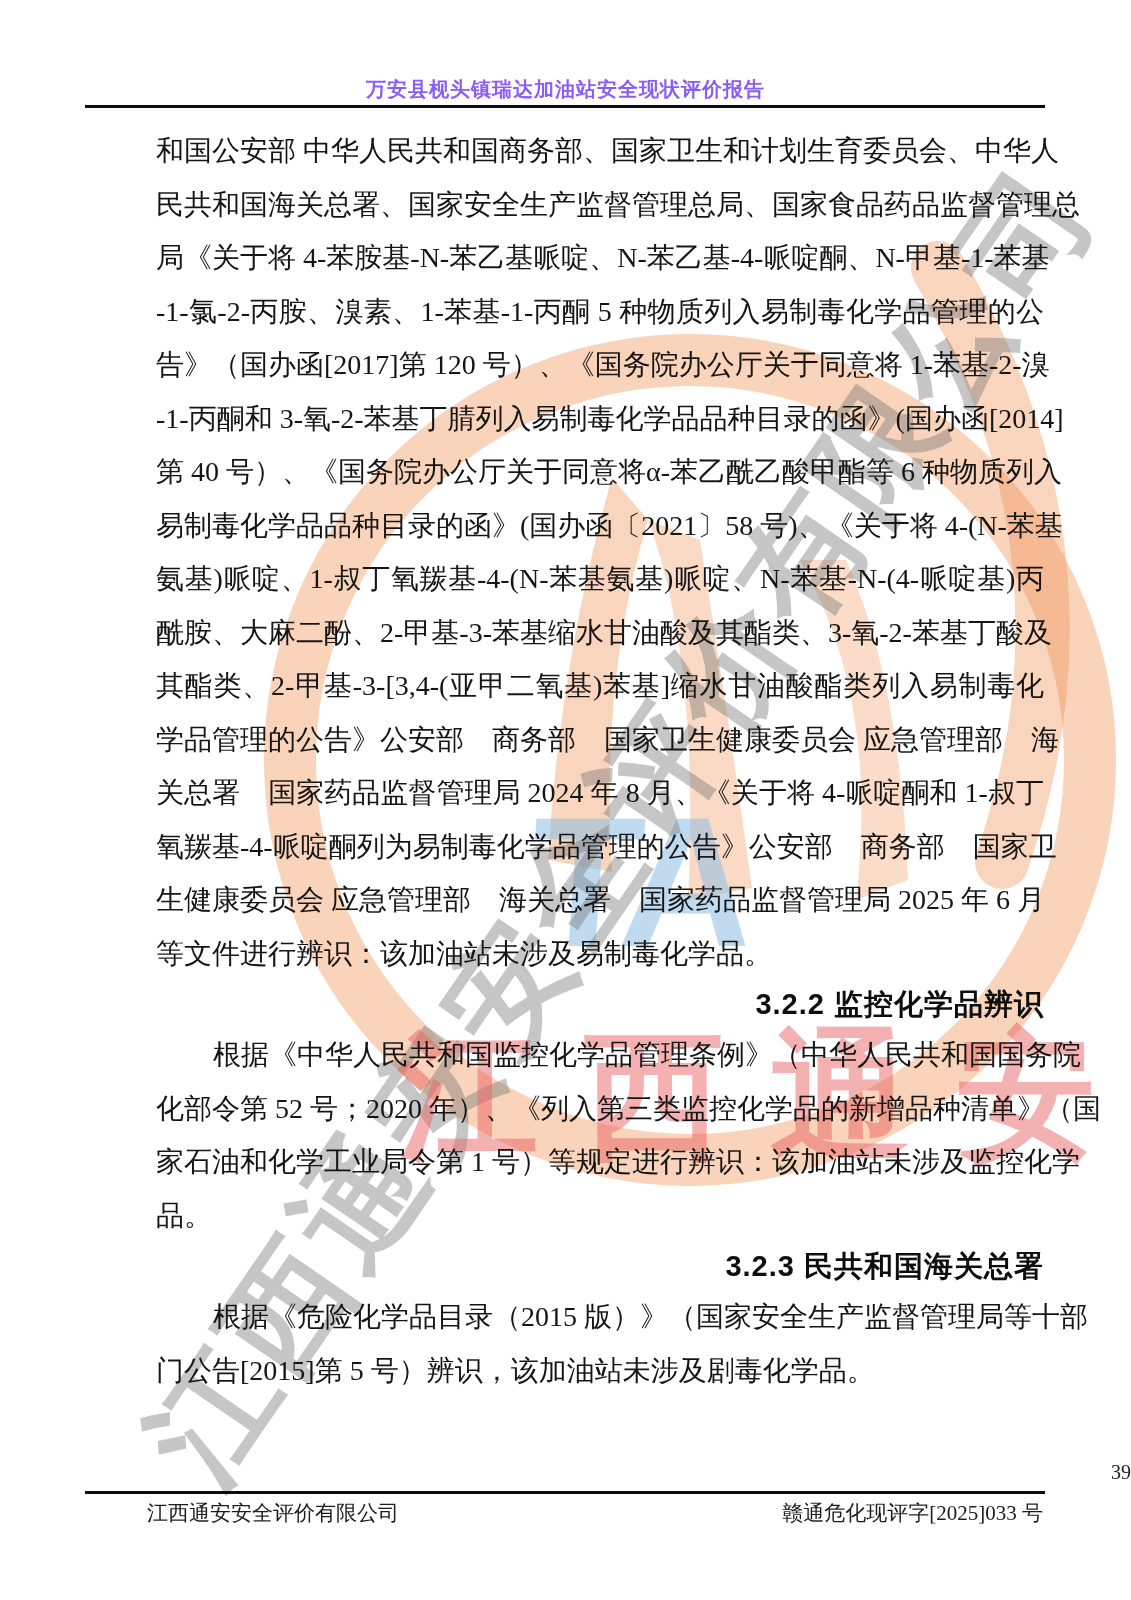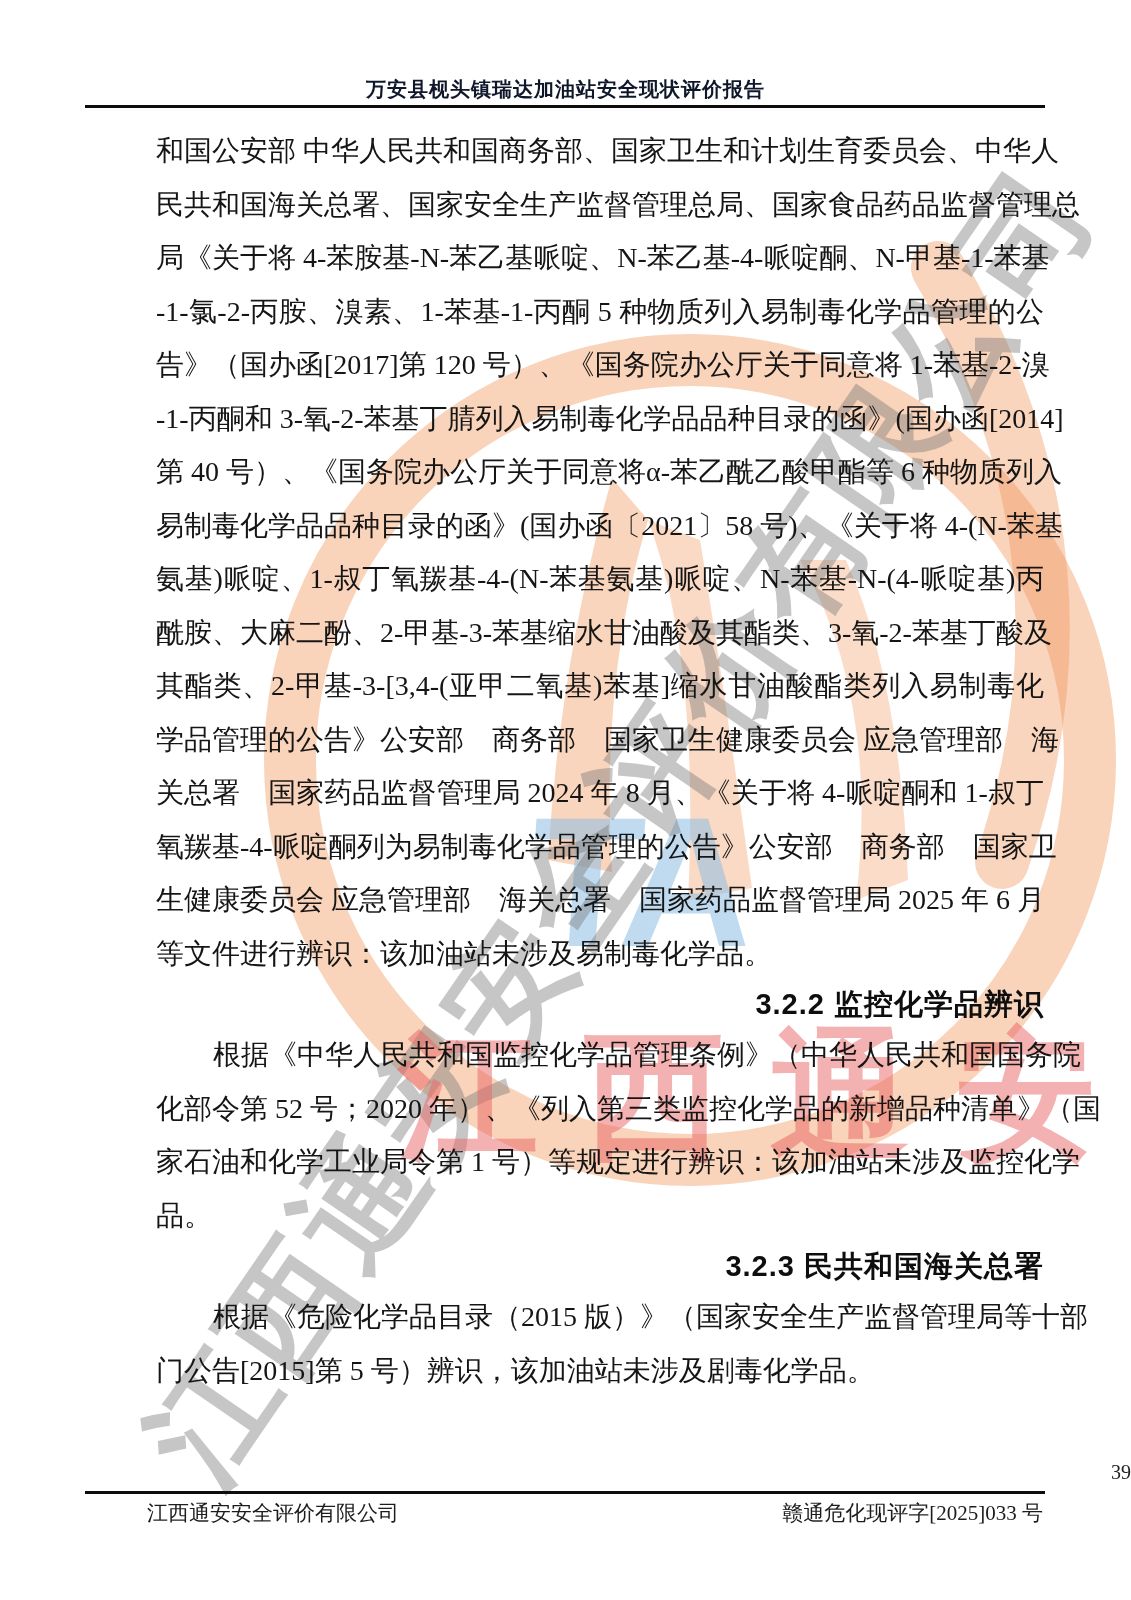--- a/index.html
+++ b/index.html
@@ -37,21 +37,21 @@
     font-weight:bold;font-size:140px;line-height:1;
     letter-spacing:46px;white-space:nowrap;
     color:rgba(233,99,99,0.50);
   }
   
   .content{position:absolute;inset:0;z-index:1;}
   .header-title{
     position:absolute;top:76px;left:0;width:100%;
     text-align:center;
     font-family:"Liberation Sans","DejaVu Sans",sans-serif;
-    font-weight:bold;font-size:20px;letter-spacing:1px;color:#0f172a;
+    font-weight:bold;font-size:20px;letter-spacing:1px;color:#8b5cf6;
   }
   .rule{position:absolute;left:85px;width:960px;height:3px;background:#0d0d0d;}
   .rule-header{top:105px;}
   .rule-footer{top:1491px;}
   .body-block{position:absolute;top:124px;left:128px;width:888px;margin-left:28px;}
   .line{
     height:53.5px;line-height:53.5px;
     font-size:28px;
     white-space:nowrap;
     text-align:justify;text-align-last:justify;

